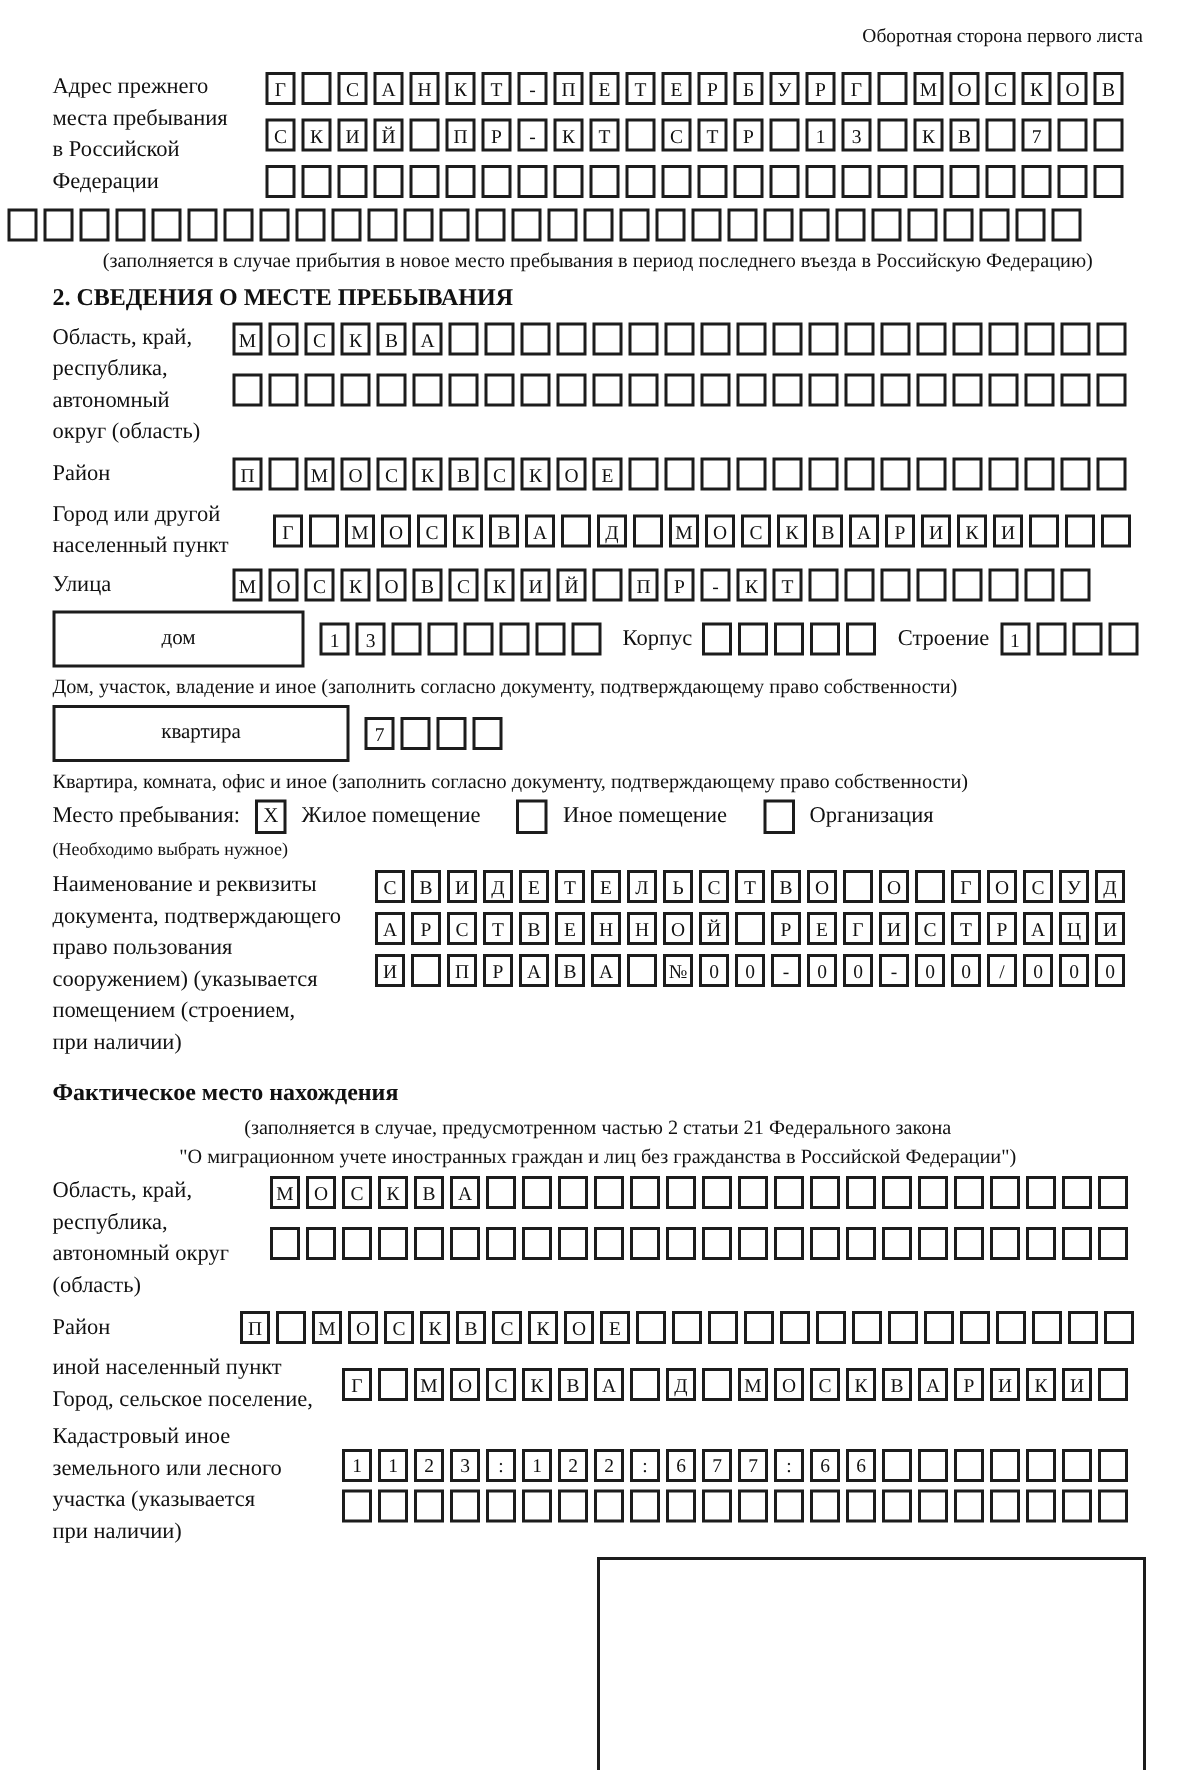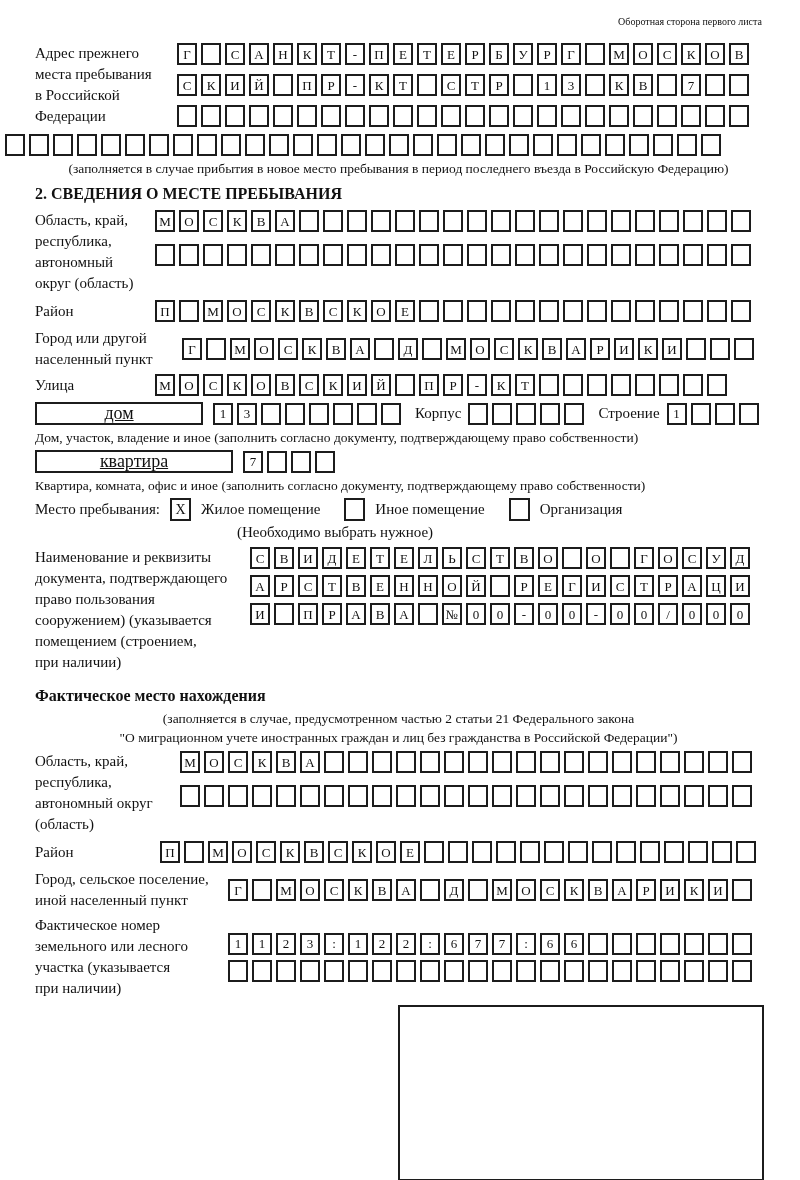--- a/index.html
+++ b/index.html
@@ -1,45 +1,45 @@
 <!DOCTYPE html>
 <html><head>
 <meta charset="utf-8">
 <style>
   html,body{margin:0;padding:0;background:#ffffff;}
   body{font-family:"Liberation Serif","DejaVu Serif",serif;color:#111;}
   .page{position:relative;width:800px;height:1180px;background:#fff;box-sizing:border-box;
         padding:16px 38px 0 35px;overflow:hidden;}
-  .header-note{text-align:right;font-size:10px;margin-bottom:16px;}
+  .header-note{text-align:right;font-size:13px;margin-bottom:16px;}
   .flex{display:flex;}
   .vcenter{align-items:center;}
   .label{font-size:15px;line-height:21px;flex-shrink:0;}
   .w142{width:142px;} .w120{width:120px;} .w147{width:147px;}
   .w215{width:215px;} .w145{width:145px;} .w125{width:125px;} .w193{width:193px;}
   .rows{display:flex;flex-direction:column;gap:9px;}
   .rows.g12{gap:12px;}
   .cellrow{display:flex;gap:4px;}
   .cell{box-sizing:border-box;width:20px;height:22px;border:2px solid #1c1c1c;
         display:inline-flex;align-items:center;justify-content:center;
         font-size:13px;line-height:1;background:#fff;flex-shrink:0;}
   .fullrow{margin-left:-30px;margin-top:7px;}
   .caption{font-size:13.5px;margin-top:5px;}
   .center{text-align:center;}
   .section-title{font-weight:bold;font-size:16px;text-align:left;margin:8px 0 7px 0;}
   .mb6{margin-bottom:6px;} .mb4{margin-bottom:4px;} .mb2{margin-bottom:2px;}
-  .bigbox{box-sizing:border-box;border:2px solid #1c1c1c;height:23px;display:flex;
-          align-items:center;justify-content:center;font-size:18px;background:#fff;flex-shrink:0;text-decoration:underline;}
+  .bigbox{box-sizing:border-box;border:2px solid #1c1c1c;height:38px;display:flex;
+          align-items:center;justify-content:center;font-size:14px;background:#fff;flex-shrink:0;}
   .housebox{width:168px;margin-right:10px;}
   .aptbox{width:198px;margin-right:10px;}
   .inline-label{font-size:15px;margin:0 7px 0 14px;white-space:nowrap;}
   .checkbox{box-sizing:border-box;width:21px;height:23px;border:2px solid #1c1c1c;
             display:inline-flex;align-items:center;justify-content:center;
             font-size:14px;margin-right:10px;flex-shrink:0;}
   .opt-label{font-size:15px;margin-right:24px;white-space:nowrap;}
-  .subnote{font-size:15px;text-align:center;width:600px;margin-top:3px;}
+  .subnote{font-size:12px;text-align:left;width:600px;margin-top:3px;}
   .fact-note{font-size:13.5px;text-align:center;line-height:19px;}
   .stamp-box{box-sizing:border-box;margin:6px 0 0 363px;width:366px;height:176px;
              border:2px solid #1c1c1c;background:#fff;}
   .mt4{margin-top:4px;}
 </style>
 </head>
 <body>
 
 <div class="page">
 
@@ -555,22 +555,22 @@
         <span class="cell"></span>
         <span class="cell"></span>
         <span class="cell"></span>
         <span class="cell"></span>
         <span class="cell"></span>
       </div>
   </div>
 
   <div class="flex vcenter mb4">
     <div class="label w193">
+      <div>иной населенный пункт</div>
       <div>Город, сельское поселение,</div>
-      <div>иной населенный пункт</div>
     </div>
     <div class="cellrow">
         <span class="cell">Г</span>
         <span class="cell"></span>
         <span class="cell">М</span>
         <span class="cell">О</span>
         <span class="cell">С</span>
         <span class="cell">К</span>
         <span class="cell">В</span>
         <span class="cell">А</span>
@@ -586,21 +586,21 @@
         <span class="cell">Р</span>
         <span class="cell">И</span>
         <span class="cell">К</span>
         <span class="cell">И</span>
         <span class="cell"></span>
       </div>
   </div>
 
   <div class="flex vcenter">
     <div class="label w193">
-      <div>Фактическое номер</div>
+      <div>Кадастровый иное</div>
       <div>земельного или лесного</div>
       <div>участка (указывается</div>
       <div>при наличии)</div>
     </div>
     <div class="rows" style="gap:5px;">
       <div class="cellrow">
           <span class="cell">1</span>
           <span class="cell">1</span>
           <span class="cell">2</span>
           <span class="cell">3</span>

